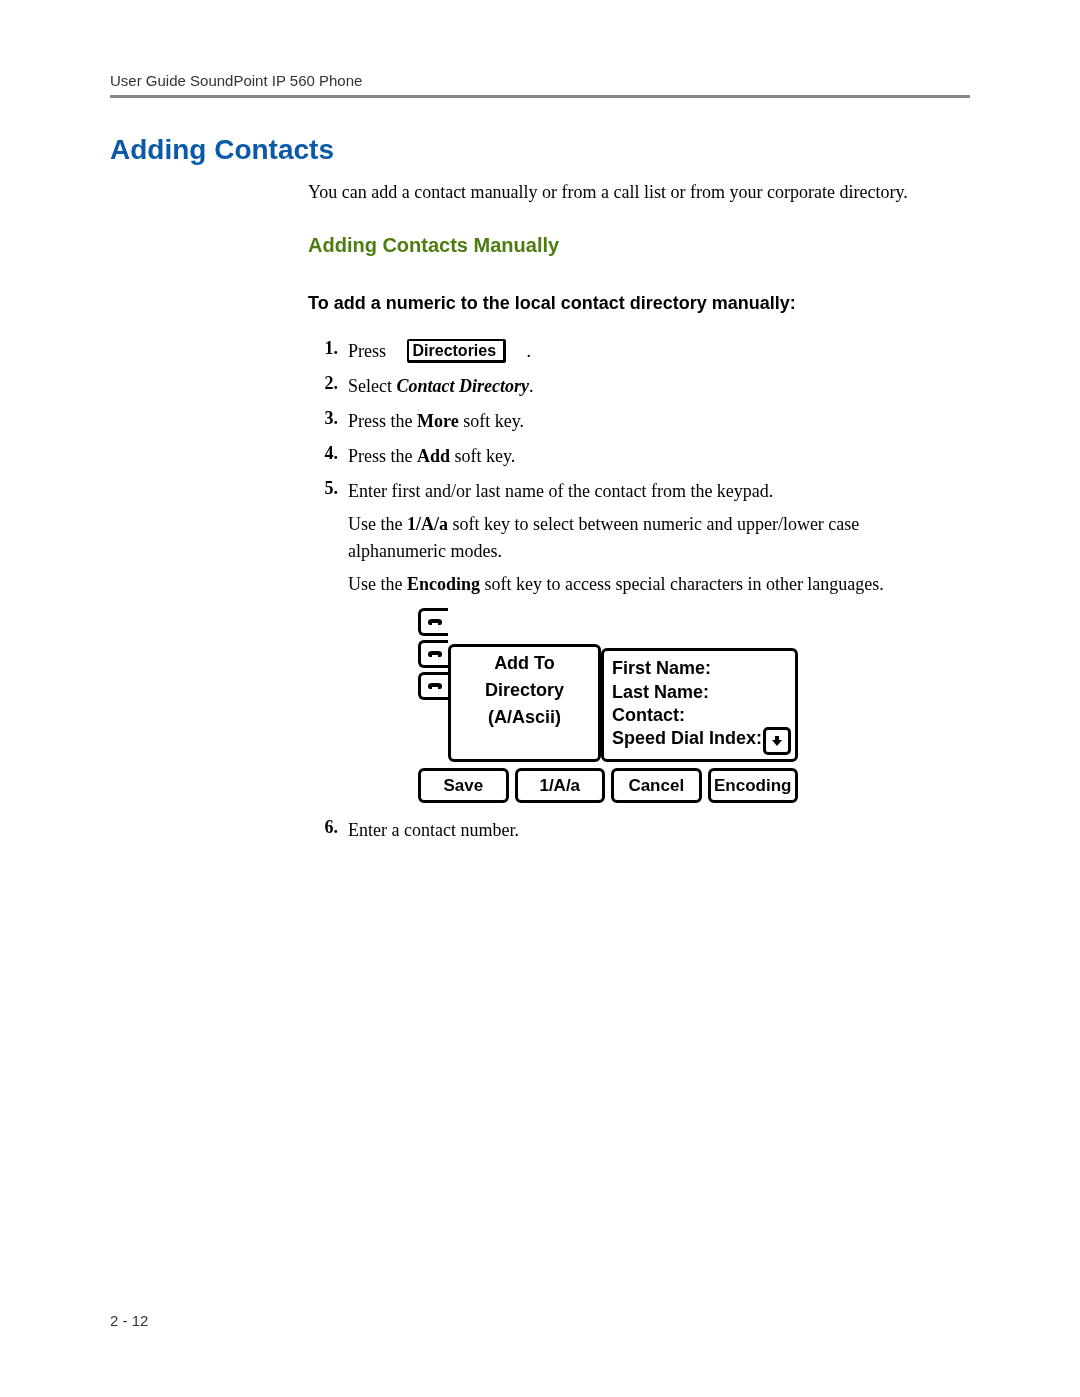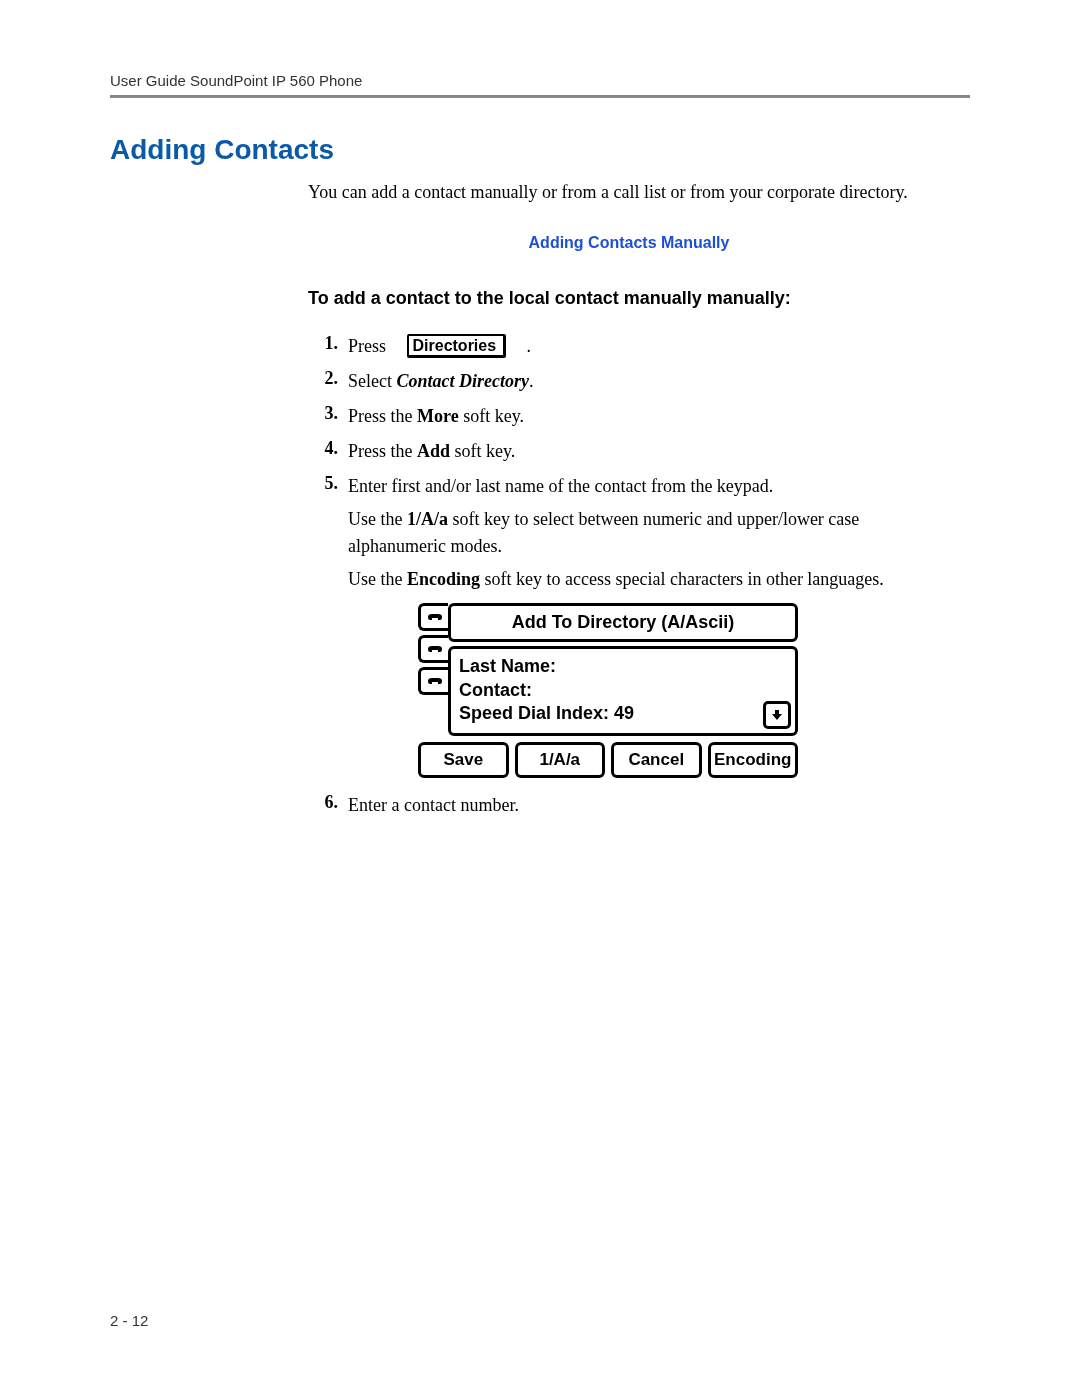--- a/index.html
+++ b/index.html
@@ -41,24 +41,23 @@
     margin: 0 0 14px 0;
   }
   .indent-block {
     margin-left: 198px;   
     margin-right: 20px;
   }
   .h2-blue {
     font-family: "Arial Narrow", Arial, Helvetica, sans-serif;
     font-stretch: condensed;
     font-weight: 700;
-    font-size: 16px;
-    color: #1d4ed8;
+    font-size: 20px;
+    color: #4d7c0f;
     margin: 30px 0 36px 0;
-    text-align: center;
   }
   .h3-bold {
     font-family: "Arial Narrow", Arial, Helvetica, sans-serif;
     font-stretch: condensed;
     font-weight: 700;
     font-size: 18px;
     color: #000;
     margin: 0 0 24px 0;
   }
   ol.steps {
@@ -195,21 +194,21 @@
   <div class="running-header">User Guide SoundPoint IP 560 Phone</div>
   <hr class="hr-top">
 
   <h1 class="h1-blue">Adding Contacts</h1>
 
   <div class="indent-block">
     <p class="body-text">You can add a contact manually or from a call list or from your corporate directory.</p>
 
     <div class="h2-blue">Adding Contacts Manually</div>
 
-    <div class="h3-bold">To add a contact to the local contact manually manually:</div>
+    <div class="h3-bold">To add a numeric to the local contact directory manually:</div>
 
     <ol class="steps">
 
       <li>
         <span class="num">1.</span>
         <span class="step-body">
           <span>Press </span>
           <span class="btn-icon">Directories</span>
           <span> .</span>
         </span>
@@ -265,23 +264,24 @@
                   <svg width="16" height="12" viewBox="0 0 16 12">
                       <path d="M3 9 Q1 9 1 6 Q1 3 5 3 L11 3 Q15 3 15 6 Q15 9 13 9 L11 9 L11 7 L5 7 L5 9 Z" fill="#000"></path>
                     </svg>
                 </div>
                 <div class="ps-tab phone-glyph">
                   <svg width="16" height="12" viewBox="0 0 16 12">
                       <path d="M3 9 Q1 9 1 6 Q1 3 5 3 L11 3 Q15 3 15 6 Q15 9 13 9 L11 9 L11 7 L5 7 L5 9 Z" fill="#000"></path>
                     </svg>
                 </div>
               </div>
-              <div style="flex:1; display:flex; flex-direction:column;">
+              <div style="flex:1; display:flex; flex-direction:row;margin-top:36px;">
                 <div class="ps-title">Add To Directory (A/Ascii)</div>
                 <div class="ps-body">
+                  <div>First Name:</div>
                   <div>Last Name:</div>
                   <div>Contact:</div>
                   <div>
                     <span>Speed Dial Index: </span><span>49</span>
                   </div>
                   <div class="ps-scroll">
                     <svg width="12" height="12" viewBox="0 0 12 12">
                         <path d="M6 11 L1 5 L4 5 L4 1 L8 1 L8 5 L11 5 Z" fill="#000"></path>
                       </svg>
                   </div>

